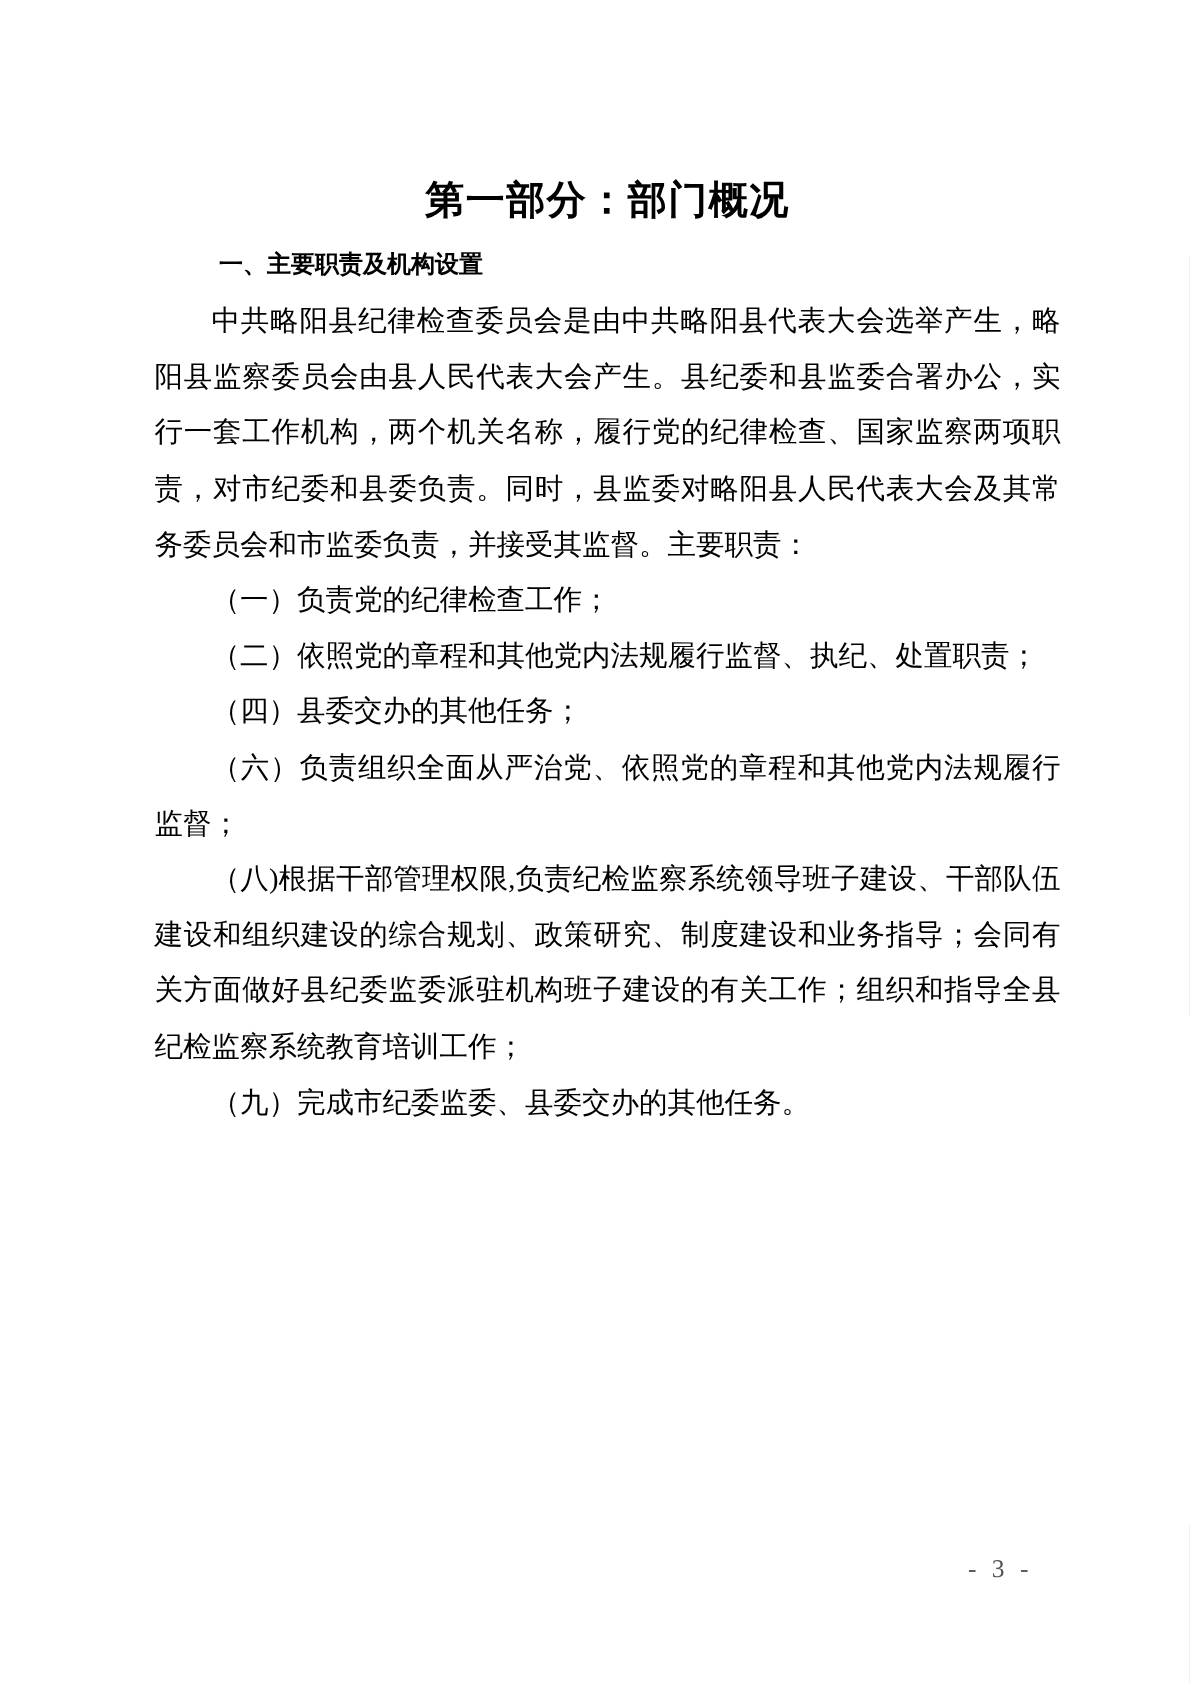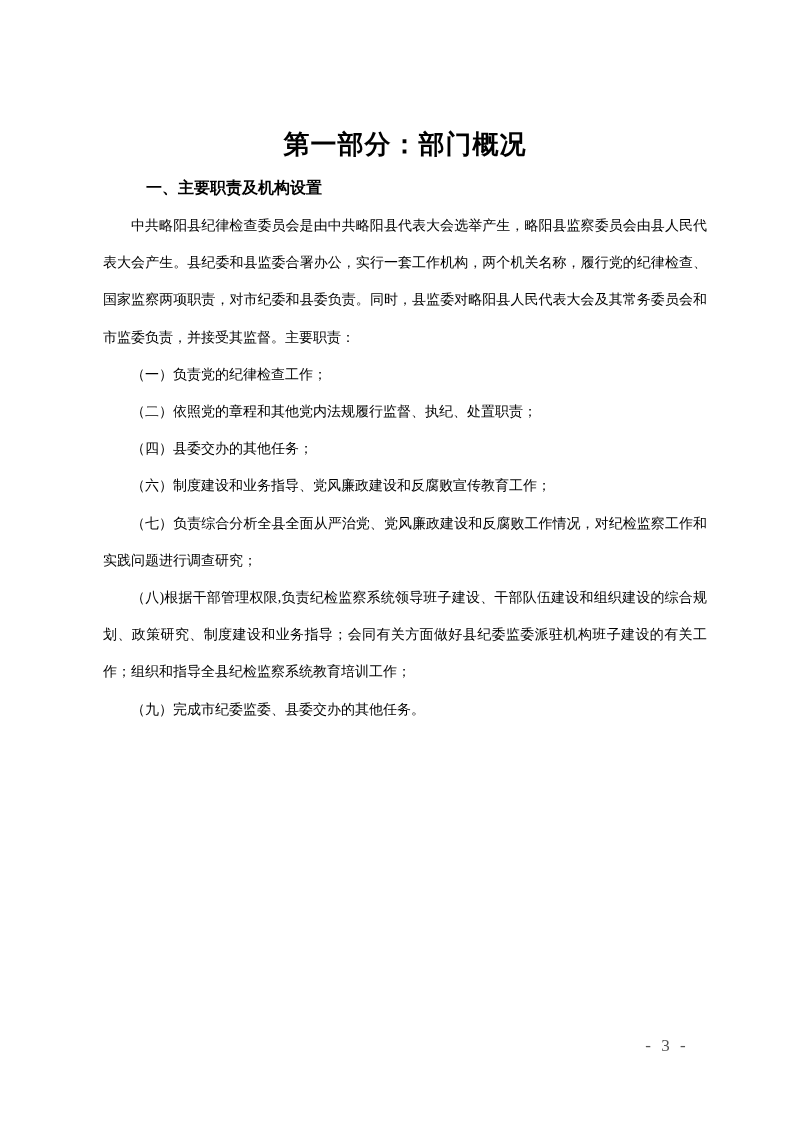--- a/index.html
+++ b/index.html
@@ -13,21 +13,21 @@
     height: 1122px;
     margin: 0 auto;
     background: #ffffff;
     overflow: hidden;
     color: #000000;
     font-family: "Liberation Serif", "DejaVu Serif", serif;
   }
   .content {
     position: absolute;
     left: 103px;
-    top: 125px;
+    top: 114px;
     width: 604px;
   }
   .doc-title {
     margin: 0;
     font-size: 26px;
     line-height: 40px;
     font-weight: bold;
     text-align: center;
     letter-spacing: 1px;
     font-family: "Liberation Serif", "DejaVu Serif", serif;
@@ -35,21 +35,21 @@
   .section-heading {
     margin: 4px 0 0 0;
     padding-left: 43px;
     font-size: 16px;
     line-height: 38px;
     font-weight: bold;
     font-family: "Liberation Sans", "DejaVu Sans", sans-serif;
   }
   p.para {
     margin: 0;
-    font-size: 14px;
+    font-size: 19px;
     line-height: 37.2px;
     text-align: justify;
     text-justify: inter-ideograph;
     text-indent: 2em;
     word-break: break-all;
   }
   .page-number {
     position: absolute;
     top: 1036px;
     left: 627px;
@@ -65,19 +65,18 @@
 <body>
 
 <div class="page">
   <div class="content">
     <h1 class="doc-title">第一部分：部门概况</h1>
     <h2 class="section-heading">一、主要职责及机构设置</h2>
     <p class="para">中共略阳县纪律检查委员会是由中共略阳县代表大会选举产生，略阳县监察委员会由县人民代表大会产生。县纪委和县监委合署办公，实行一套工作机构，两个机关名称，履行党的纪律检查、国家监察两项职责，对市纪委和县委负责。同时，县监委对略阳县人民代表大会及其常务委员会和市监委负责，并接受其监督。主要职责：</p>
     <p class="para">（一）负责党的纪律检查工作；</p>
     <p class="para">（二）依照党的章程和其他党内法规履行监督、执纪、处置职责；</p>
     <p class="para">（四）县委交办的其他任务；</p>
-    <p class="para">（六）制度建设和业务指导、党风廉政建设和反腐败宣传教育工作；</p>
-    <p class="para">（七）负责综合分析全县全面从严治党、党风廉政建设和反腐败工作情况，对纪检监察工作和实践问题进行调查研究；</p>
+    <p class="para">（六）负责组织全面从严治党、依照党的章程和其他党内法规履行监督；</p>
     <p class="para">（八)根据干部管理权限,负责纪检监察系统领导班子建设、干部队伍建设和组织建设的综合规划、政策研究、制度建设和业务指导；会同有关方面做好县纪委监委派驻机构班子建设的有关工作；组织和指导全县纪检监察系统教育培训工作；</p>
     <p class="para">（九）完成市纪委监委、县委交办的其他任务。</p>
   </div>
   <div class="page-number">- 3 -</div>
 </div>
 
 </body></html>

